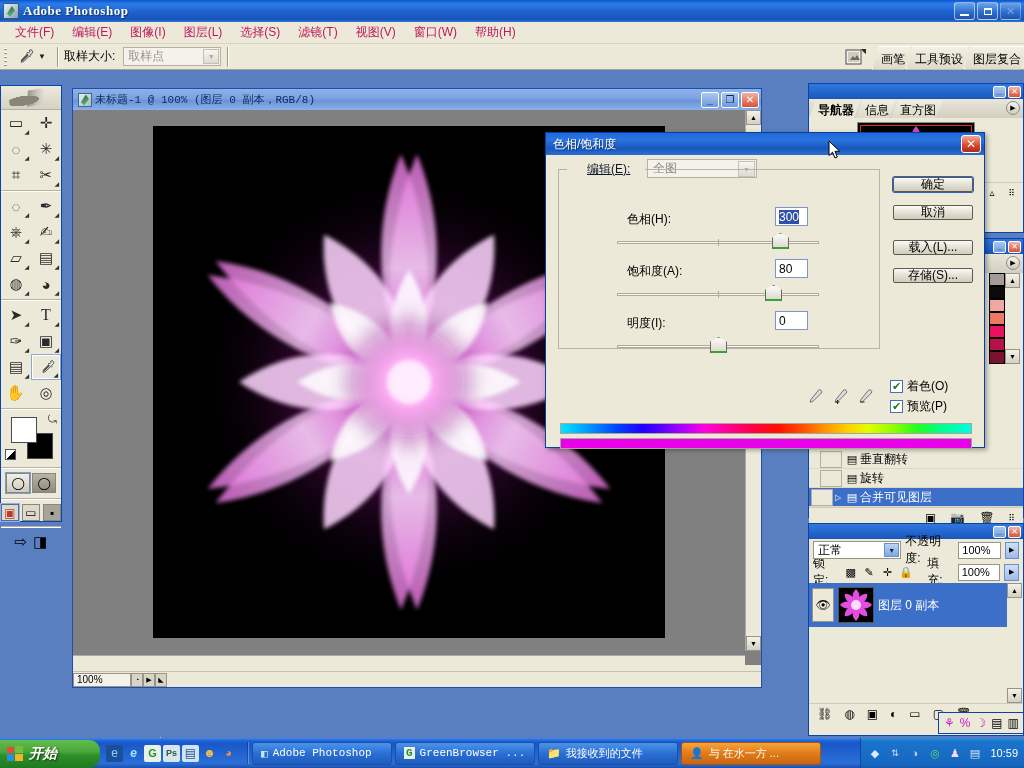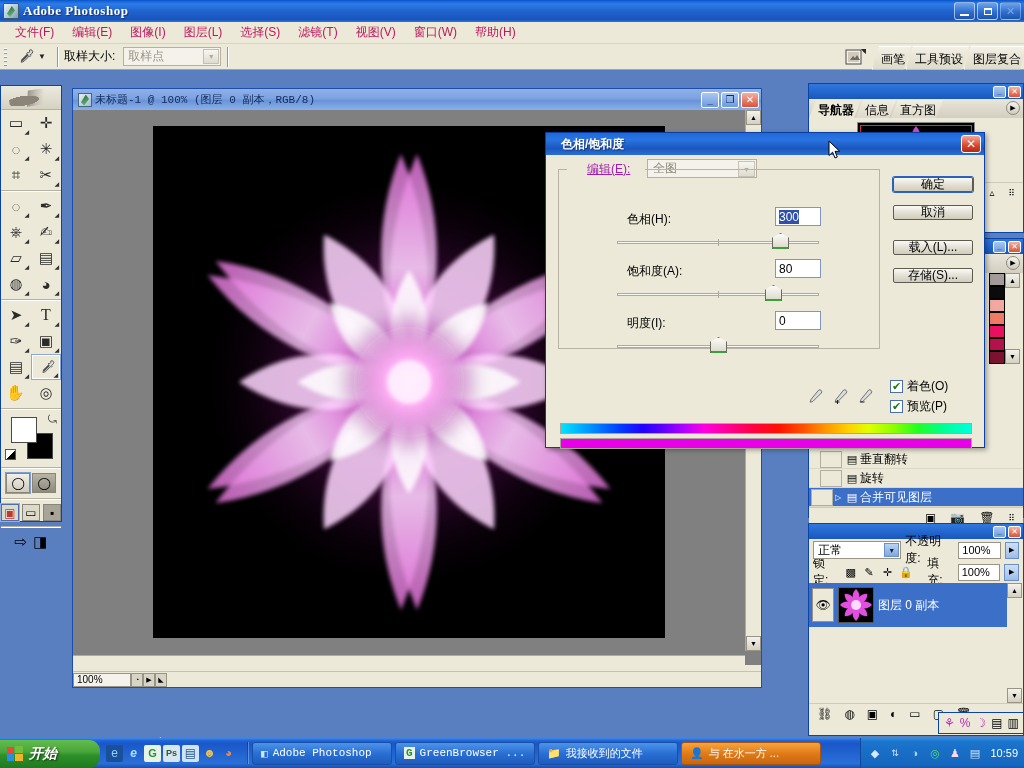--- a/index.html
+++ b/index.html
@@ -227,36 +227,36 @@
   
   .dlg {
     position:absolute; left:545px; top:132px; width:440px; height:316px;
     border:1px solid #0a3fa0; background:#ece9d8;
     box-shadow: 2px 2px 5px rgba(0,0,0,.35);
   }
   .dlg-tb {
     height:22px; background:linear-gradient(to bottom,#1f68d8 0%,#2a74e2 30%,#1a57bc 70%,#2a6fd4 100%);
     display:flex; align-items:center; padding:0 3px;
   }
-  .dlg-title { color:#fff; font-weight:bold; font-size:12px; margin-left:12px; text-shadow:1px 1px 1px rgba(0,0,0,.4); }
+  .dlg-title { color:#fff; font-weight:normal; font-size:12px; margin-left:4px; text-shadow:1px 1px 1px rgba(0,0,0,.4); }
   .dlg-close { margin-left:auto; width:20px;height:18px;border:1px solid #fff;border-radius:3px;
     background:linear-gradient(to bottom,#f3a795,#d9452b 60%,#b02a14); color:#fff; font-weight:bold; font-size:12px;
     display:flex;align-items:center;justify-content:center; }
   .dlg-body { position:relative; width:100%; height:294px; }
   .grp { position:absolute; left:12px; top:14px; width:322px; height:180px;
     border:1px solid #b8b3a4; border-top:none; }
   .grp::before, .grp::after { content:""; position:absolute; top:0; height:1px; background:#b8b3a4; }
   .grp::before { left:0; width:8px; }
   .grp::after { right:0; width:234px; }
-  .grp-lbl { position:absolute; left:24px; top:-8px; background:#ece9d8; padding:0 4px; font-size:12px; color:#a21caf;text-decoration:underline; }
+  .grp-lbl { position:absolute; left:24px; top:-8px; background:#ece9d8; padding:0 4px; font-size:12px; color:#0f172a;text-decoration:underline; }
   .edit-combo { position:absolute; left:88px; top:-10px; width:110px; height:19px;
     background:#f4f2ea; border:1px solid #b5b0a2; display:flex; align-items:center; padding-left:5px; font-size:12px; color:#8e8a7e; }
   .edit-combo .ar { position:absolute;right:1px;top:1px;width:17px;height:16px;background:linear-gradient(to bottom,#f7f6f1,#dedbcf);border:1px solid #c6c2b5;display:flex;align-items:center;justify-content:center;font-size:7px;color:#b2ac9e;}
   .slr-lbl { position:absolute; font-size:12px; }
-  .slr-val { position:absolute; width:46px; height:19px; border:1px solid #7f96c2; background:#fff; font-size:12px; display:flex; align-items:center; padding-left:3px; }
+  .slr-val { position:absolute; width:33px; height:19px; border:1px solid #7f96c2; background:#fff; font-size:12px; display:flex; align-items:center; padding-left:3px; }
   .slr-val.sel { background:#fff; }
   .slr-val.sel span { background:#2f4fa8; color:#fff; }
   .track { position:absolute; height:3px; background:#f8f7f2; border:1px solid #b0aa9c; }
   .track .mid { position:absolute; left:50%; top:-3px; width:1px; height:7px; background:#b0aa9c; }
   .thumb { position:absolute; width:17px; height:16px; }
   .thumb .body {
     width:17px; height:16px;
     background:linear-gradient(to bottom,#fbfbf8,#dcd8cb);
     border:1px solid #6c6a60;
     clip-path: polygon(50% 0, 100% 30%, 100% 100%, 0 100%, 0 30%);

